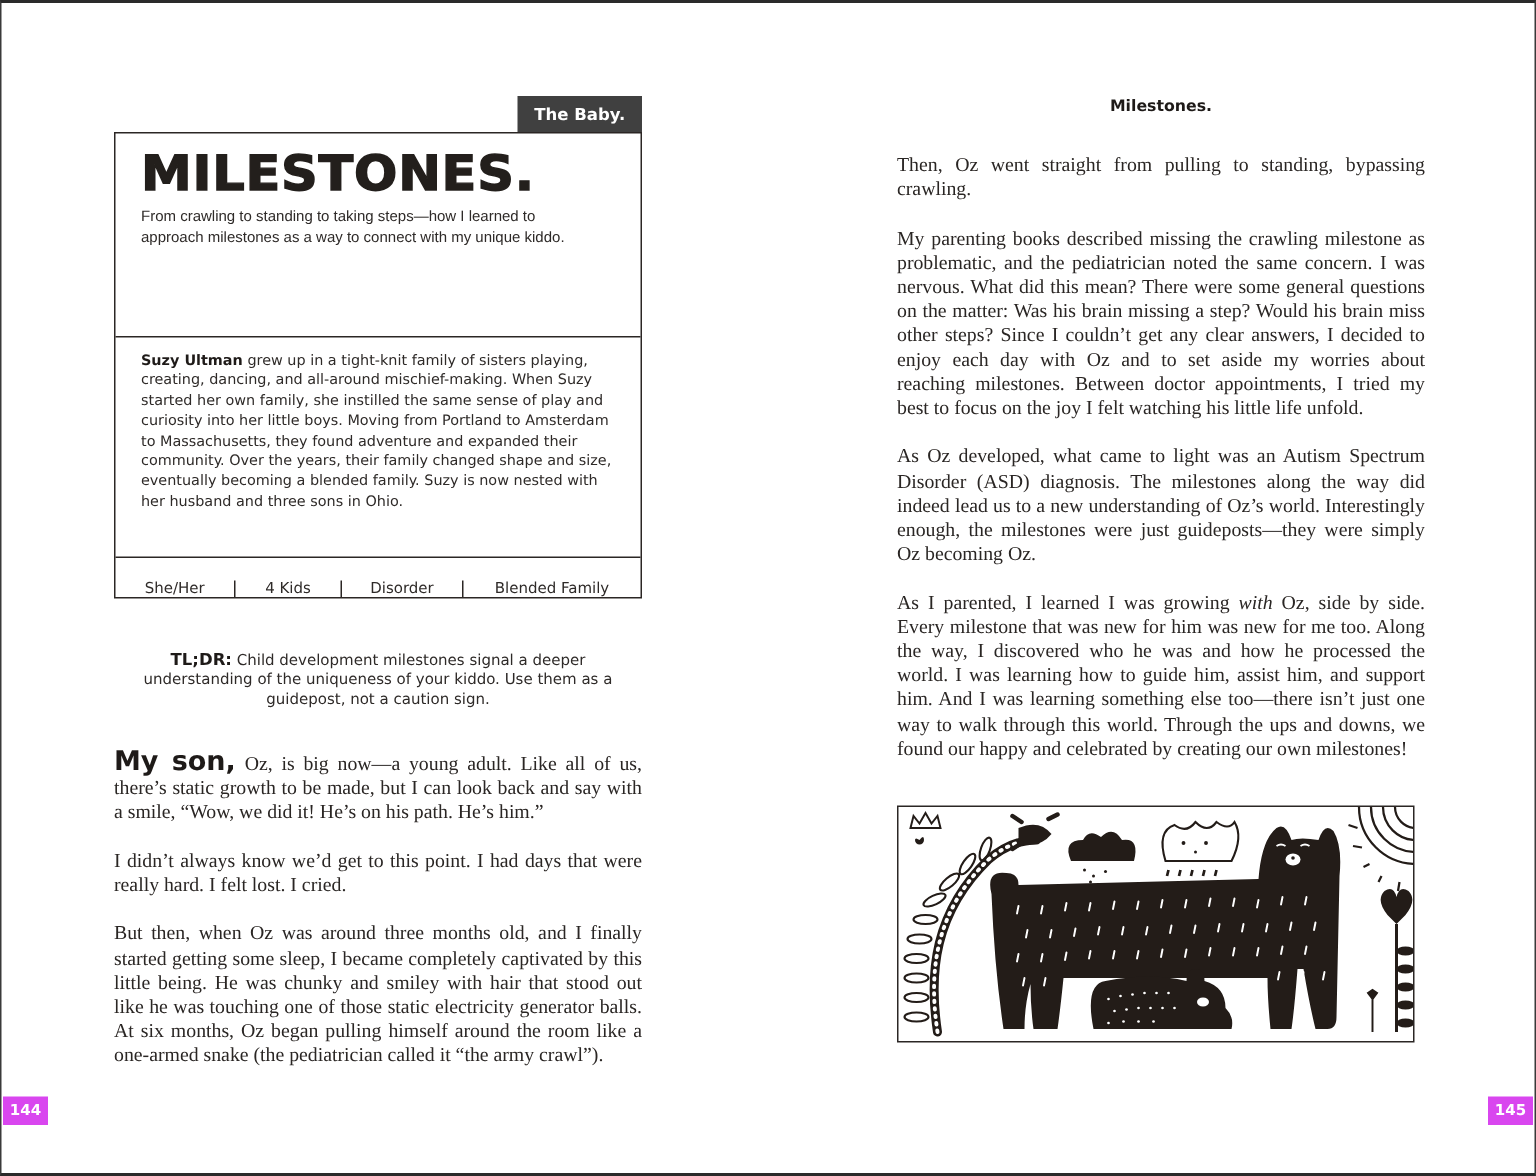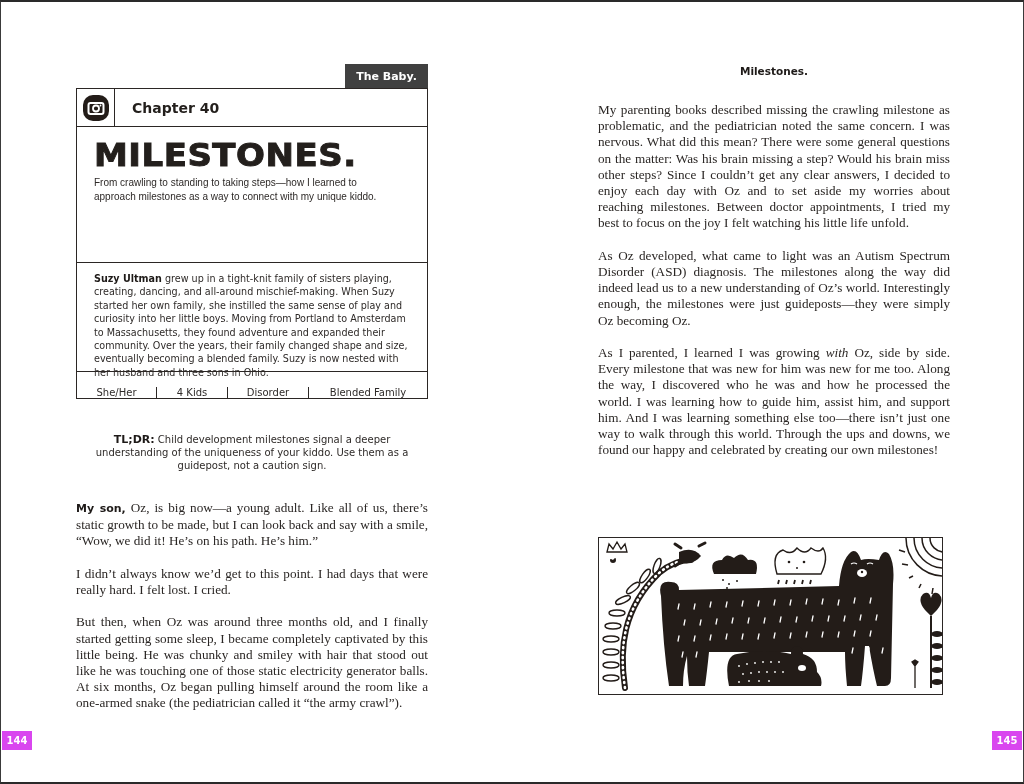--- a/index.html
+++ b/index.html
@@ -70,21 +70,21 @@
     position: absolute; left: 92px; top: 431px; width: 318px; text-align: center;
     font-family: "DejaVu Sans", sans-serif; font-size: 10px; line-height: 13px; color: #2e2a28;
   }
   .tldr b { font-weight: bold; font-size: 11px; color: #1e1a18; margin-top: 40px; }
 
   .body-text {
     position: absolute; font-size: 13.2px; line-height: 16.2px; text-align: justify; color: #2a2624;
   }
   .body-text p { margin-bottom: 16.2px; }
   .left-body { left: 75px; top: 498px; width: 352px; }
-  .lead { font-family: "DejaVu Sans", sans-serif; font-weight: bold; font-size: 11px; color: #1e1a18; }
+  .lead { font-family: "DejaVu Sans", sans-serif; font-weight: bold; font-size: 18px; color: #1e1a18; }
 
   .folio {
     position: absolute; top: 729px; height: 19px; width: 30px;
     background: #d946ef; color: #fff;
     font-family: "DejaVu Sans", sans-serif; font-weight: bold; font-size: 10px;
     display: flex; align-items: center; justify-content: center;
   }
   .folio-left { left: 1px; }
   .folio-right { right: 1px; }
 
@@ -101,31 +101,20 @@
   }
 </style>
 </head>
 <body>
 
 <div class="spread">
 
   <div class="section-tag">The Baby.</div>
 
   <div class="card">
-    <div class="card-head">
-      <div class="icon-cell">
-        <svg width="28" height="28" viewBox="0 0 28 28">
-          <rect x="1" y="1" width="26" height="26" rx="10" fill="#231c18"></rect>
-          <rect x="6.5" y="9" width="15" height="11" rx="2" fill="none" stroke="#fff" stroke-width="2"></rect>
-          <circle cx="14" cy="14.5" r="3" fill="none" stroke="#fff" stroke-width="1.8"></circle>
-          <circle cx="18.5" cy="11.5" r="0.9" fill="#fff"></circle>
-        </svg>
-      </div>
-      <div class="chapter-label">Chapter 40</div>
-    </div>
     <div class="card-title-block">
       <div class="big-title">MILESTONES.</div>
       <div class="subtitle">From crawling to standing to taking steps—how I learned to approach milestones as a way to connect with my unique kiddo.</div>
     </div>
     <div class="bio"><b>Suzy Ultman</b><span> grew up in a tight-knit family of sisters playing, creating, dancing, and all-around mischief-making. When Suzy started her own family, she instilled the same sense of play and curiosity into her little boys. Moving from Portland to Amsterdam to Massachusetts, they found adventure and expanded their community. Over the years, their family changed shape and size, eventually becoming a blended family. Suzy is now nested with her husband and three sons in Ohio.</span></div>
     <div class="tags">
       <div class="tag">She/Her</div>
       <div class="tag">4 Kids</div>
       <div class="tag">Disorder</div>
       <div class="tag">Blended Family</div>
@@ -138,20 +127,21 @@
     <p><span class="lead">My son,</span><span> Oz, is big now—a young adult. Like all of us, there’s static growth to be made, but I can look back and say with a smile, “Wow, we did it! He’s on his path. He’s him.”</span></p>
     <p>I didn’t always know we’d get to this point. I had days that were really hard. I felt lost. I cried.</p>
     <p>But then, when Oz was around three months old, and I finally started getting some sleep, I became completely captivated by this little being. He was chunky and smiley with hair that stood out like he was touching one of those static electricity generator balls. At six months, Oz began pulling himself around the room like a one-armed snake (the pediatrician called it “the army crawl”).</p>
   </div>
 
   <div class="folio folio-left">144</div>
 
   <div class="running-head">Milestones.</div>
 
   <div class="body-text right-body">
+    <p>Then, Oz went straight from pulling to standing, bypassing crawling.</p>
     <p>My parenting books described missing the crawling milestone as problematic, and the pediatrician noted the same concern. I was nervous. What did this mean? There were some general questions on the matter: Was his brain missing a step? Would his brain miss other steps? Since I couldn’t get any clear answers, I decided to enjoy each day with Oz and to set aside my worries about reaching milestones. Between doctor appointments, I tried my best to focus on the joy I felt watching his little life unfold.</p>
     <p>As Oz developed, what came to light was an Autism Spectrum Disorder (ASD) diagnosis. The milestones along the way did indeed lead us to a new understanding of Oz’s world. Interestingly enough, the milestones were just guideposts—they were simply Oz becoming Oz.</p>
     <p><span>As I parented, I learned I was growing </span><i>with</i><span> Oz, side by side. Every milestone that was new for him was new for me too. Along the way, I discovered who he was and how he processed the world. I was learning how to guide him, assist him, and support him. And I was learning something else too—there isn’t just one way to walk through this world. Through the ups and downs, we found our happy and celebrated by creating our own milestones!</span></p>
   </div>
 
   <div class="illustration">
     <svg width="345" height="158" viewBox="0 0 345 158">
 
       <path d="M8 14 L10 6 L14 11 L18 4 L22 11 L26 6 L28 14 Z" fill="none" stroke="#231c18" stroke-width="1.3"></path>
       <path d="M14 22 q3 -4 3 0 a3 3 0 0 1 -6 0 q0 -2 3 0z" fill="#231c18"></path>

